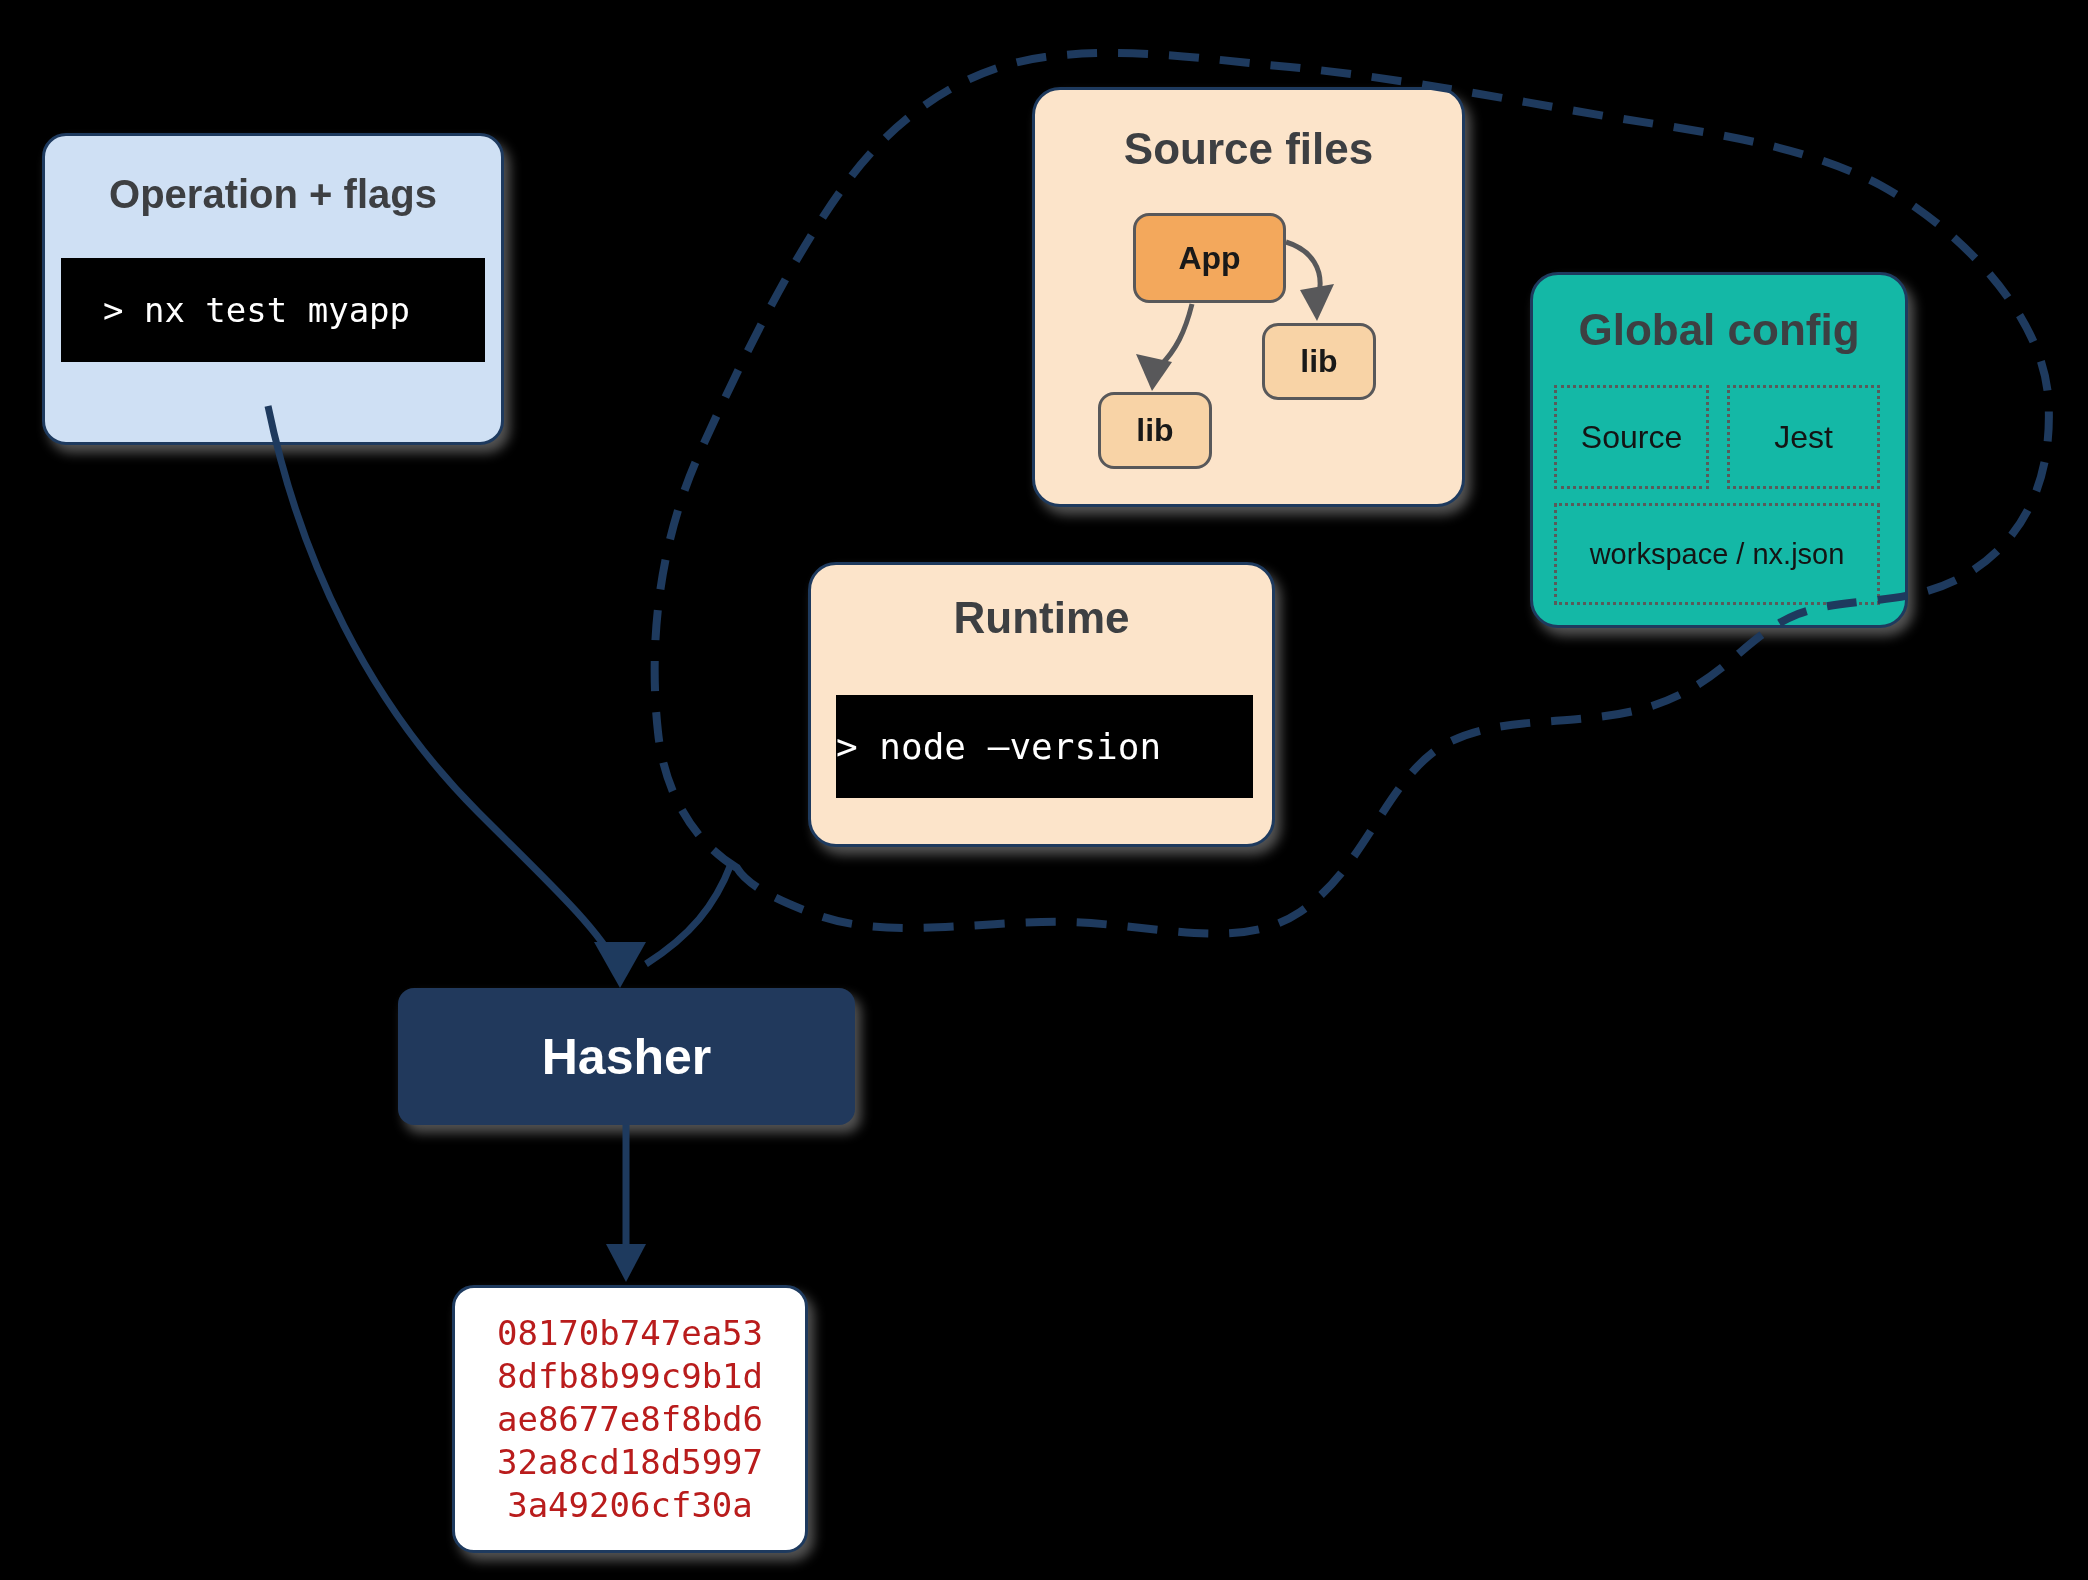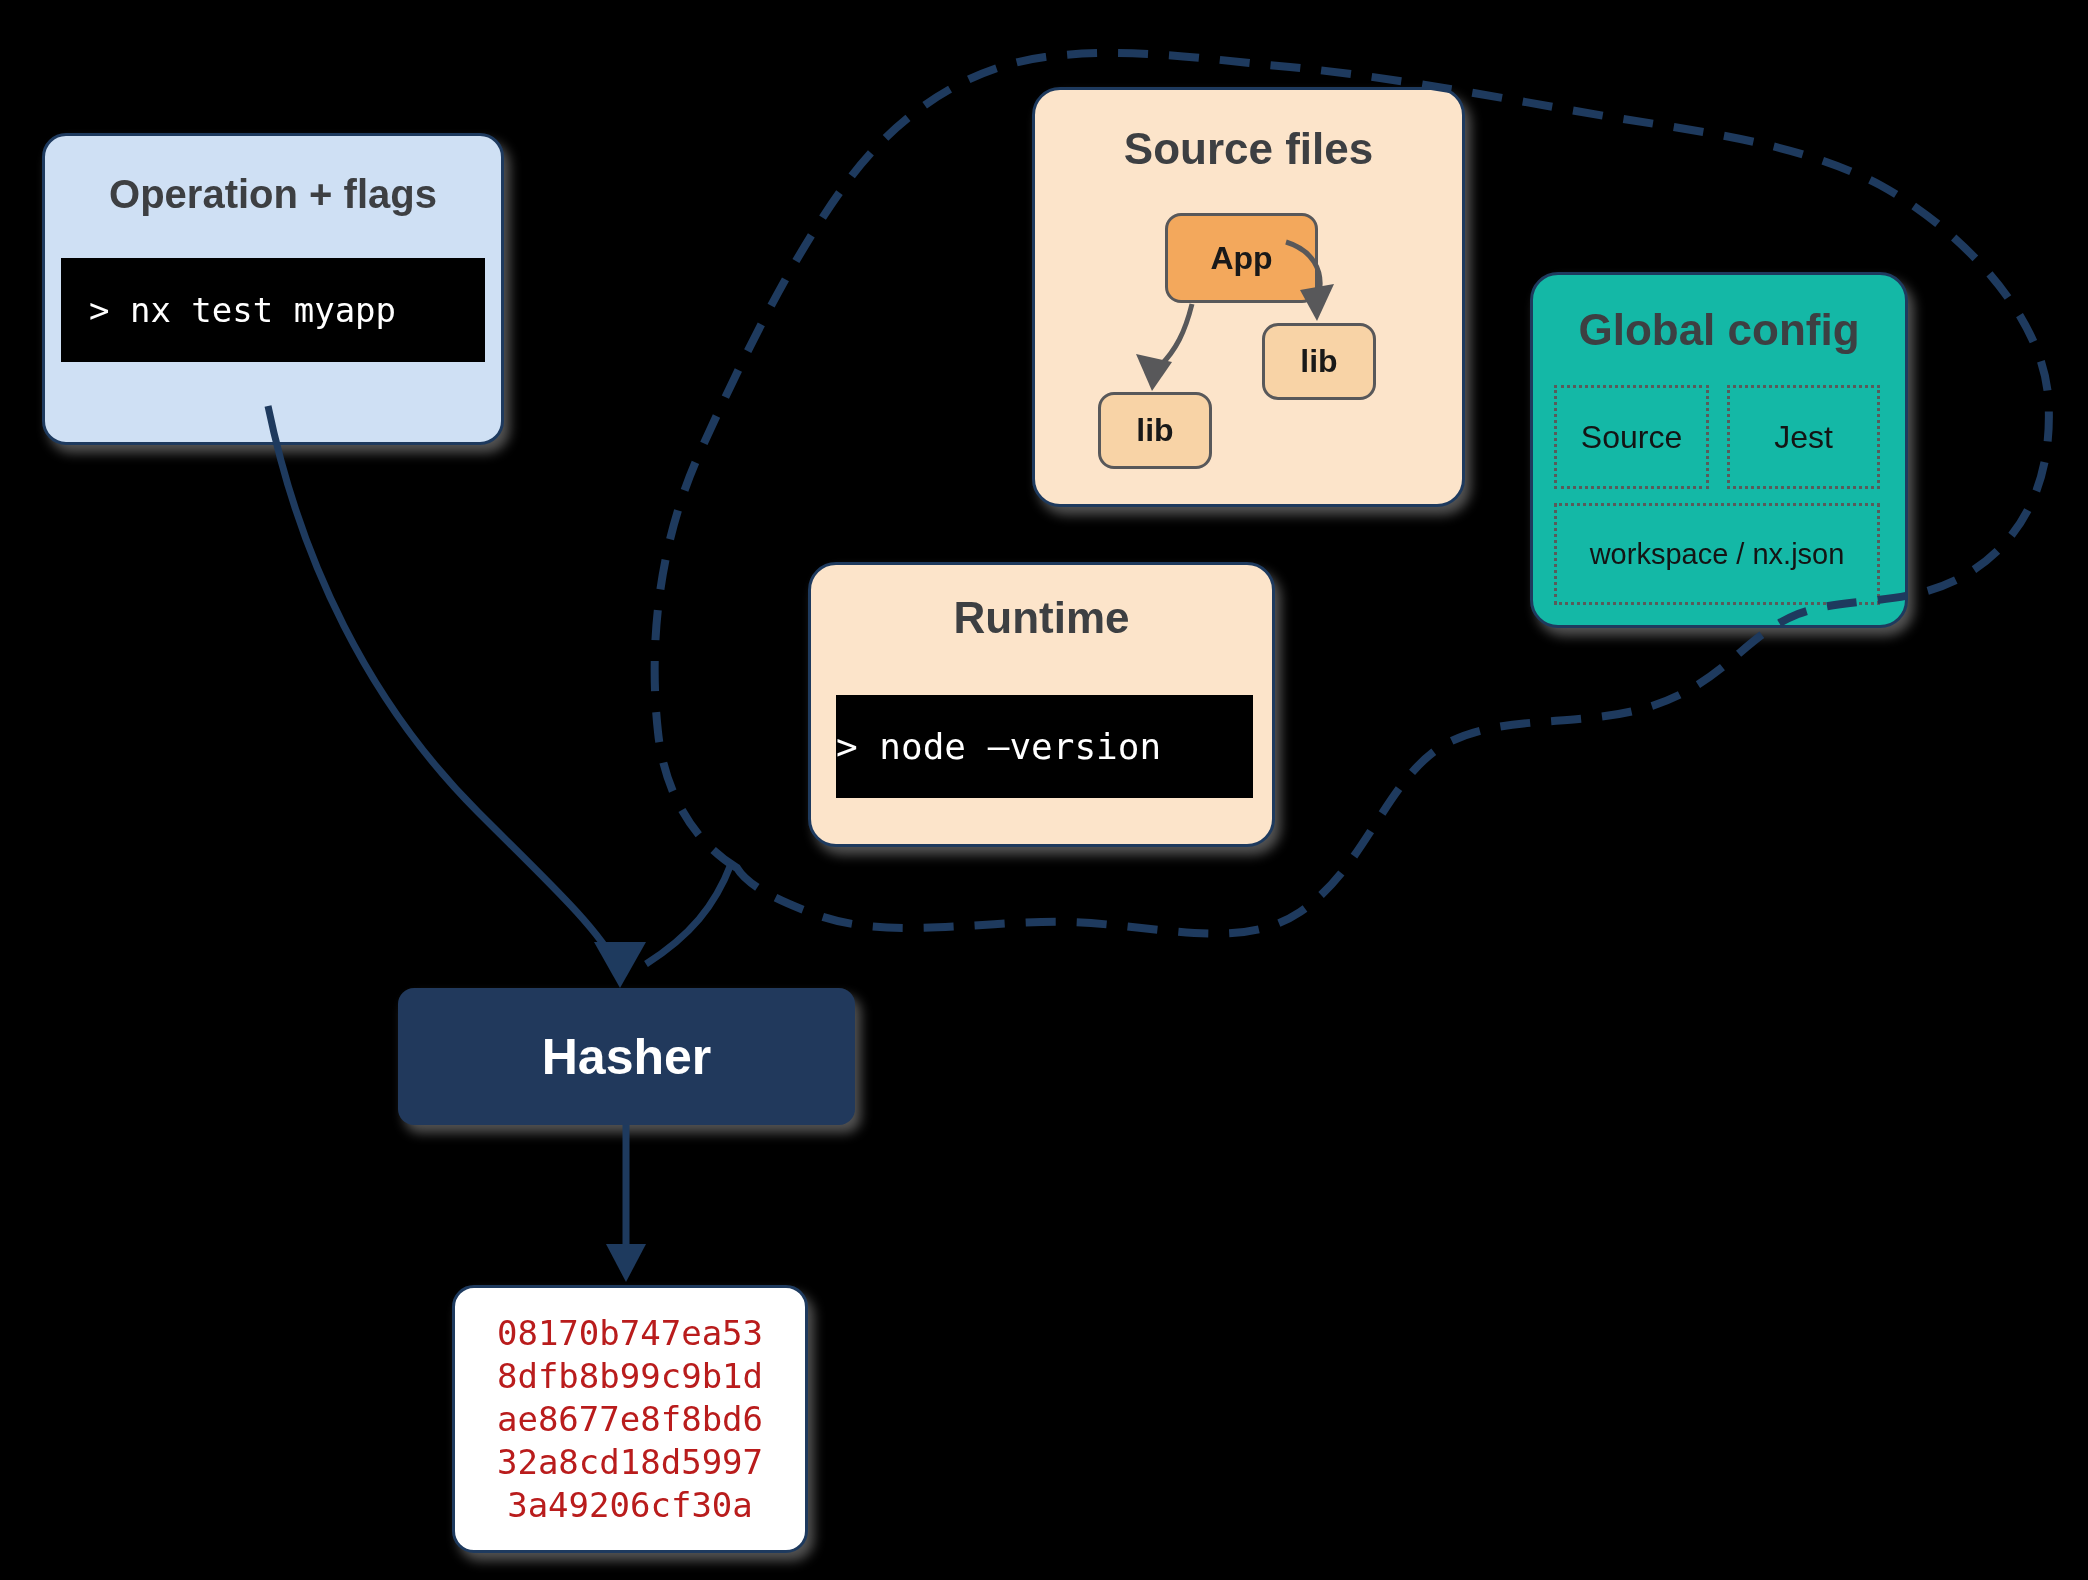--- a/index.html
+++ b/index.html
@@ -10,29 +10,29 @@
   .card{position:absolute;box-sizing:border-box;border:3px solid #1e3a5e;
         box-shadow:6px 8px 12px rgba(185,185,185,.45);}
   .box-title{text-align:center;font-weight:bold;color:#3d3f42;}
   .terminal{position:absolute;box-sizing:border-box;background:#000;color:#fff;
             display:flex;align-items:center;
             font-family:"DejaVu Sans Mono", monospace;white-space:pre;}
 
   
   .op-box{left:42px;top:133px;width:462px;height:312px;background:#cfe0f4;border-radius:24px;}
   .op-title{margin-top:36px;font-size:40px;}
-  .op-terminal{left:16px;top:122px;width:424px;height:104px;font-size:34px;padding-left:28px;}
+  .op-terminal{left:16px;top:122px;width:424px;height:104px;font-size:34px;padding-left:42px;}
 
   
   .src-box{left:1032px;top:87px;width:433px;height:420px;background:#fce4ca;border-radius:28px;}
   .src-title{margin-top:34px;font-size:44px;}
   .node{position:absolute;box-sizing:border-box;border:3px solid #58585a;border-radius:16px;
         display:flex;align-items:center;justify-content:center;
         font-weight:bold;color:#191919;}
-  .node-app{left:98px;top:123px;width:153px;height:90px;background:#f3a85c;font-size:32px;margin-left:32px;}
+  .node-app{left:98px;top:123px;width:153px;height:90px;background:#f3a85c;font-size:32px;}
   .node-lib-right{left:227px;top:233px;width:114px;height:77px;background:#f8d3a6;font-size:32px;}
   .node-lib-left{left:63px;top:302px;width:114px;height:77px;background:#f8d3a6;font-size:32px;}
 
   
   .cfg-box{left:1530px;top:272px;width:378px;height:356px;background:#14b8a6;border-radius:28px;}
   .cfg-title{margin-top:30px;font-size:44px;}
   .dotted{position:absolute;box-sizing:border-box;border:3px dotted #5a5a5a;
           display:flex;align-items:center;justify-content:center;color:#141414;}
   .cfg-react{left:21px;top:110px;width:155px;height:104px;font-size:32px;}
   .cfg-jest{left:194px;top:110px;width:153px;height:104px;font-size:32px;}

